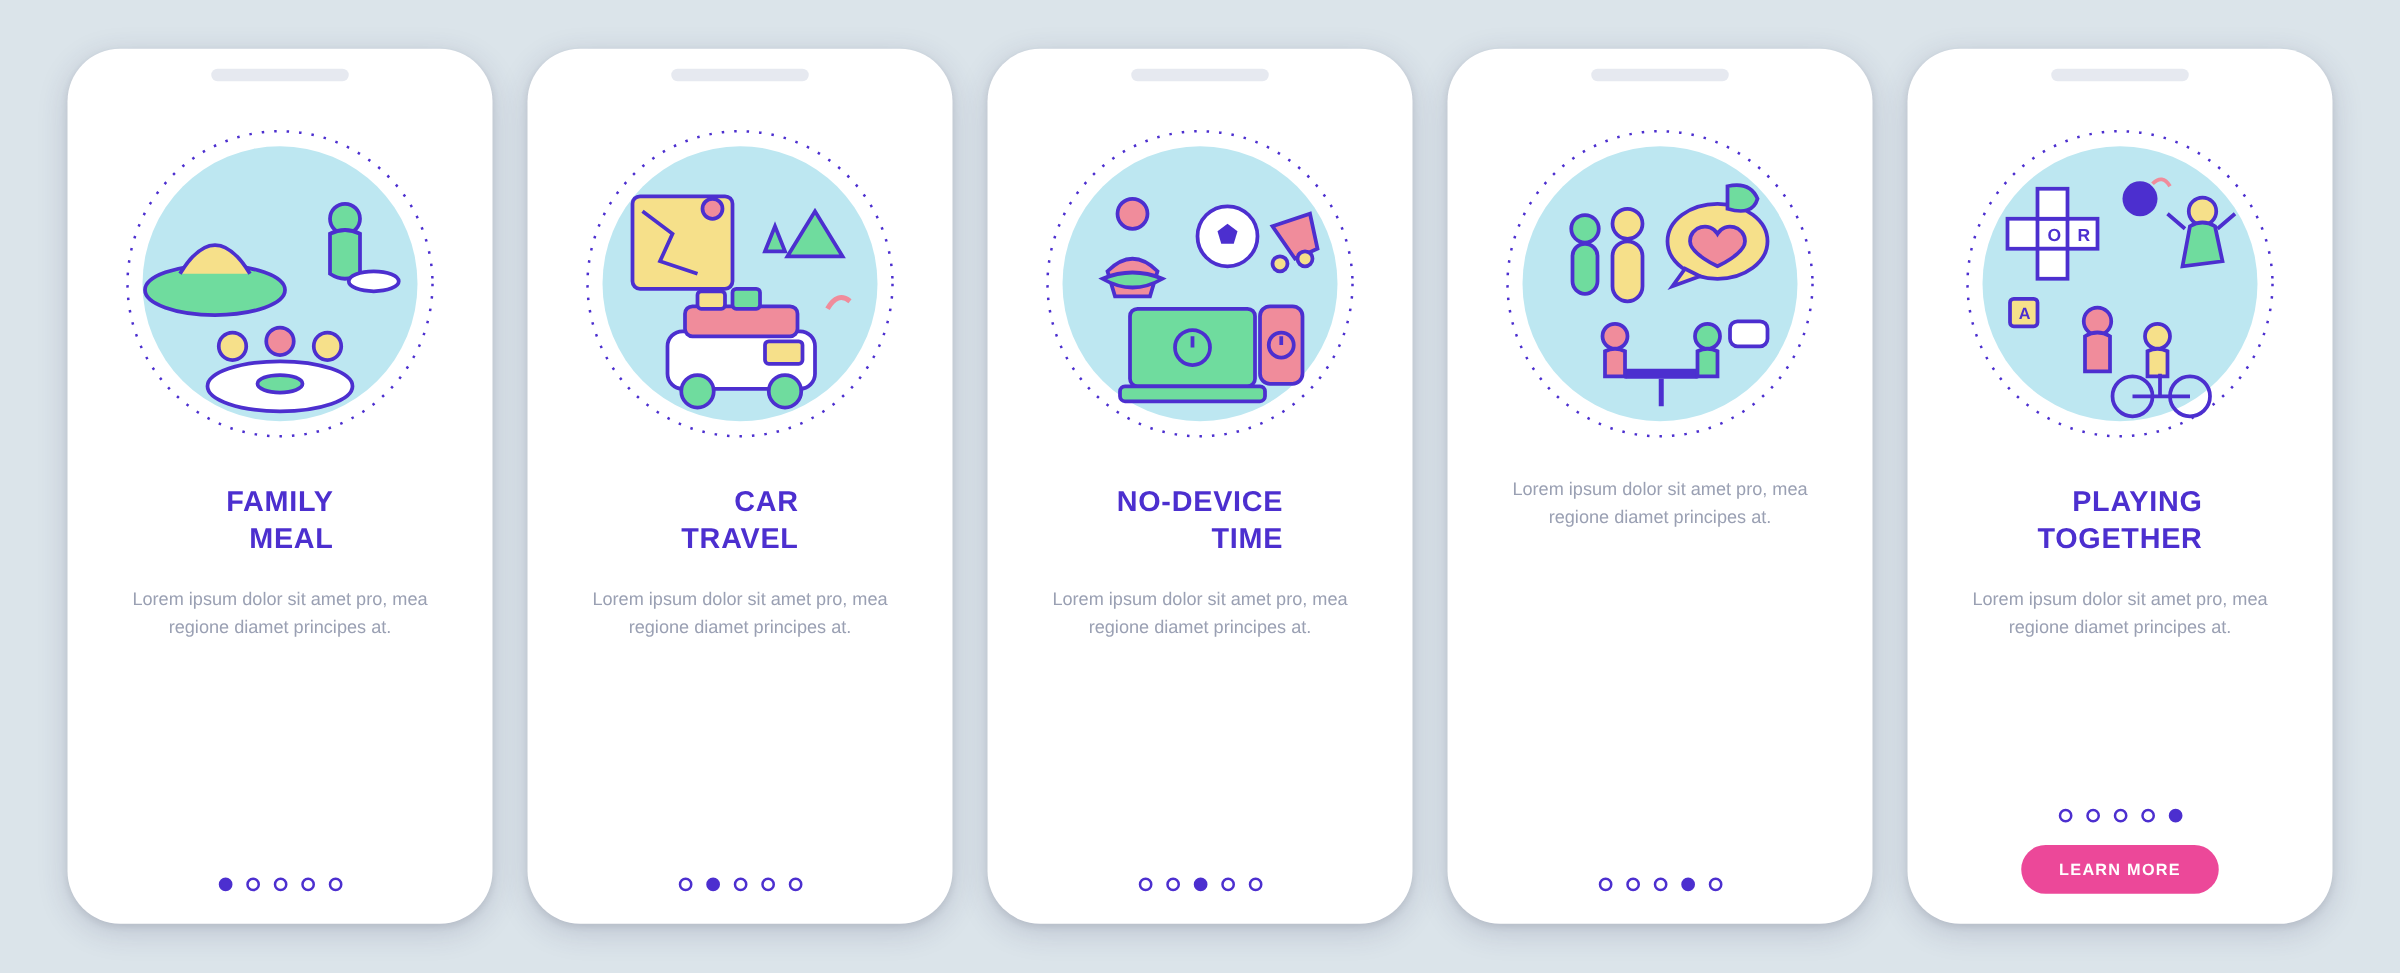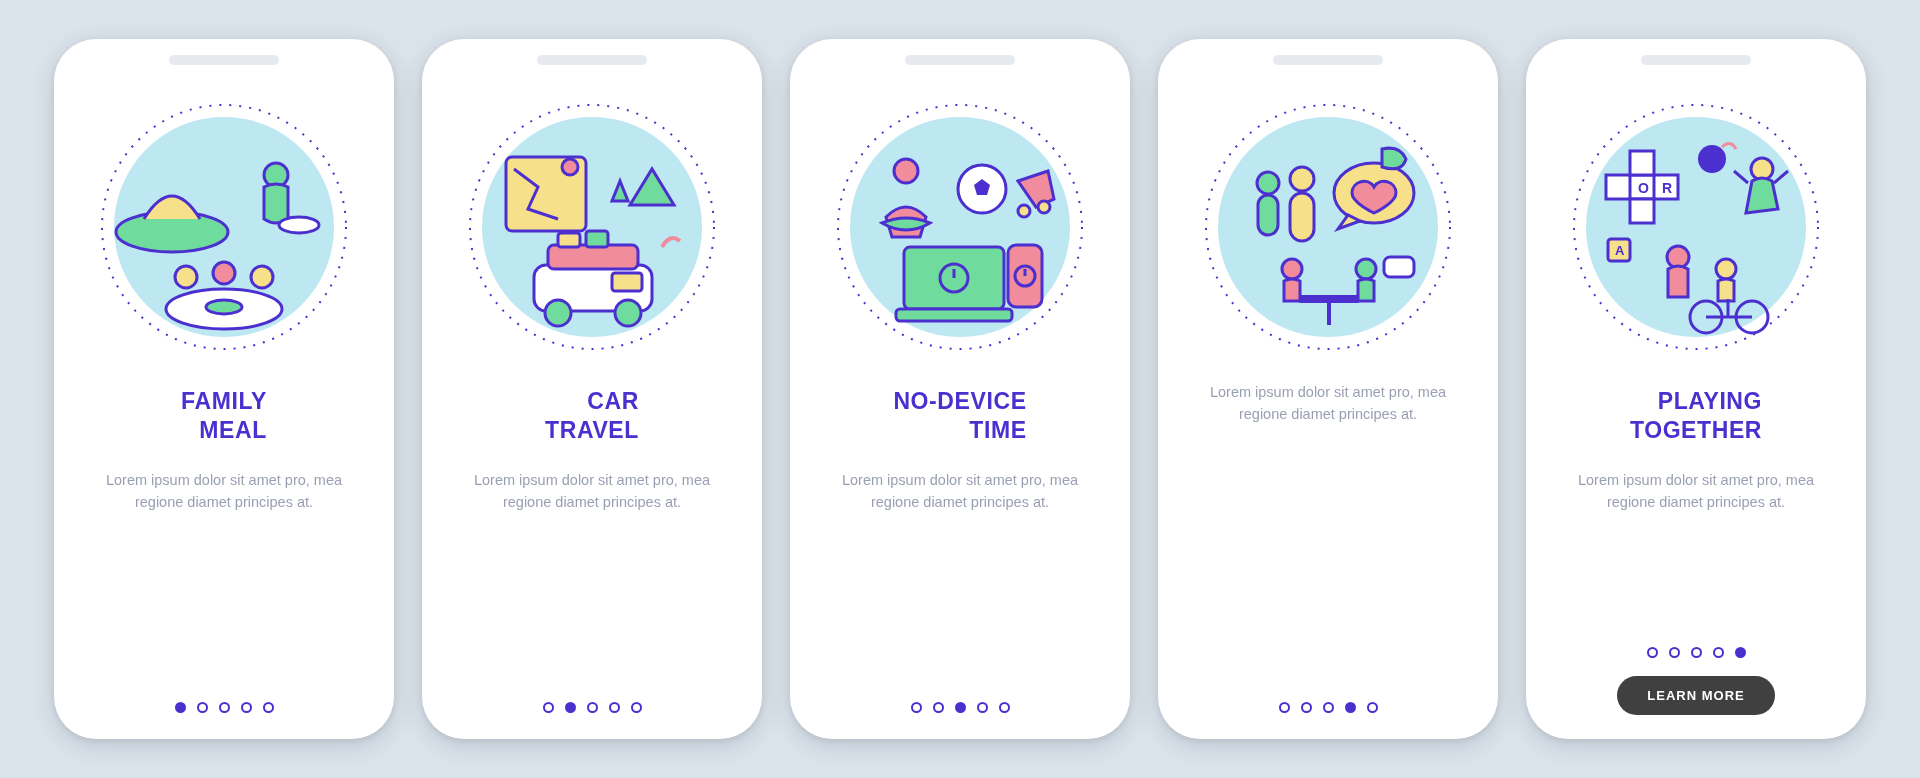--- a/index.html
+++ b/index.html
@@ -73,21 +73,21 @@
     width: 11px;
     height: 11px;
     border-radius: 50%;
     border: 2px solid #4c2fcf;
     background: transparent;
   }
   .dot.active {
     background: #4c2fcf;
   }
   .cta {
-    background: #404040;
+    background: #ec4899;
     color: #fff;
     border: none;
     border-radius: 999px;
     padding: 12px 30px;
     font-weight: 800;
     font-size: 13px;
     letter-spacing: 1px;
     margin-top: 18px;
     cursor: pointer;
   }

